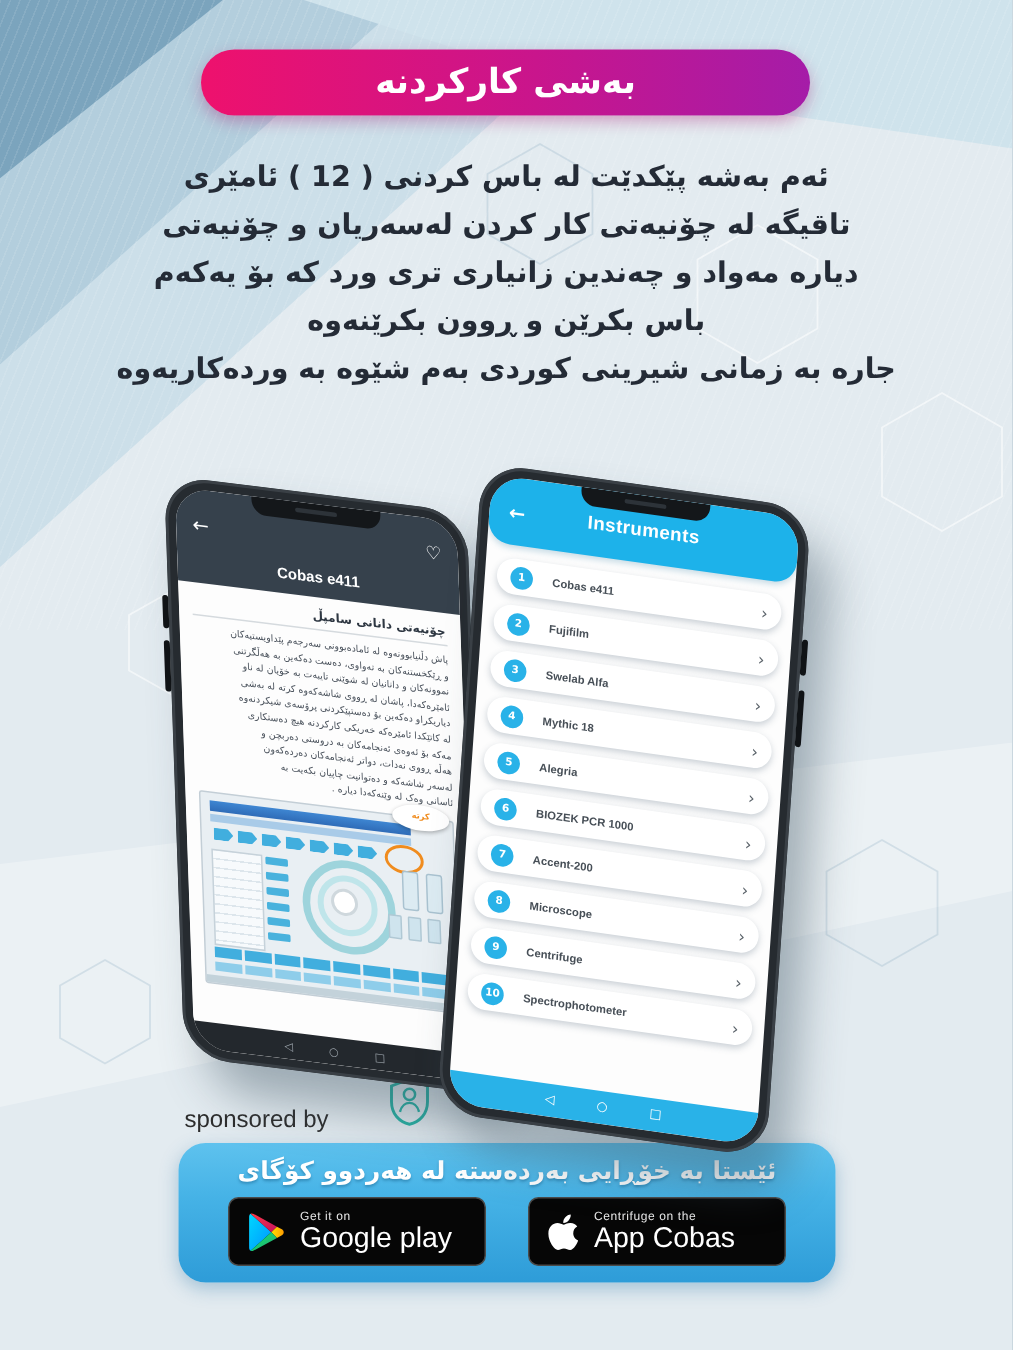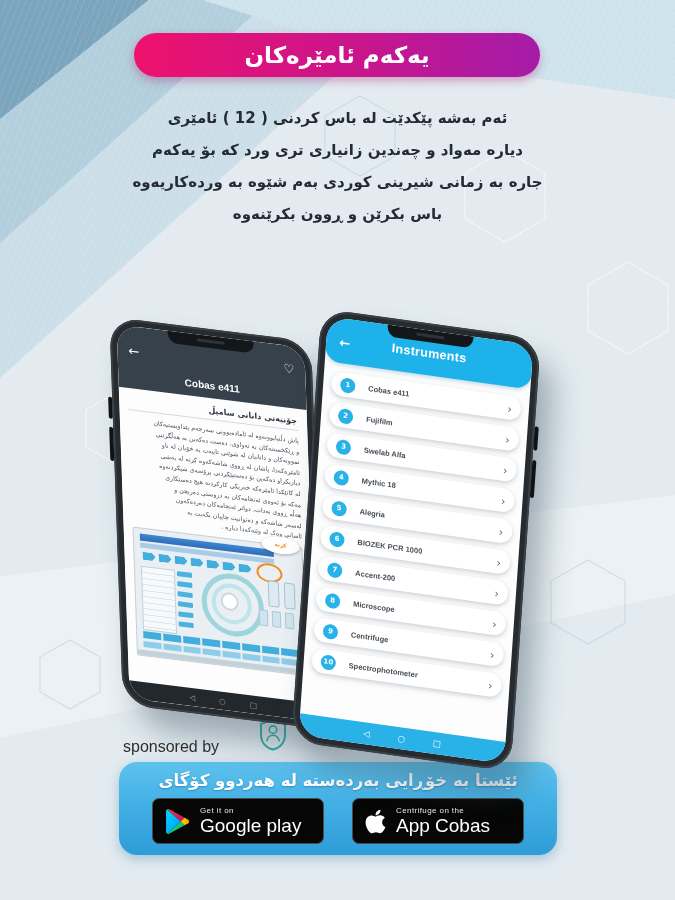--- a/index.html
+++ b/index.html
@@ -16,21 +16,21 @@
   .bg-soft{left:0;top:0;width:675px;height:900px;clip-path:polygon(0 64%,100% 55%,100% 66%,0 82%);background:rgba(255,255,255,.30);}
   .hexes{left:0;top:0;width:675px;height:900px;}
   
   .badge{left:134px;top:33px;width:406px;height:44px;border-radius:23px;
     background:linear-gradient(90deg,#EE116D 0%,#C9158C 55%,#A51CA8 100%);
     box-shadow:0 4px 10px rgba(170,20,110,.35);
     display:flex;align-items:center;justify-content:center;
     color:#fff;font-size:23px;font-weight:bold;direction:rtl;}
   
   .intro{left:70px;top:102px;width:535px;text-align:center;direction:rtl;
-    color:#242b36;font-size:15px;font-weight:bold;}
+    color:#242b36;font-size:19px;font-weight:bold;}
   .intro div{line-height:32px;}
   
   .phone{border-radius:30px;background:#262b30;padding:7px;
     box-shadow:16px 22px 30px rgba(60,80,95,.42), inset 0 0 0 2px #3a4046;}
   .screen{position:relative;width:100%;height:100%;border-radius:23px;background:#fdfdfd;overflow:hidden;
     display:flex;flex-direction:column;}
   .notch{position:absolute;top:0;left:50%;transform:translateX(-50%);width:86px;height:12px;
     background:#14171a;border-radius:0 0 10px 10px;z-index:9;}
   .notch i{position:absolute;top:4px;left:50%;transform:translateX(-50%);width:28px;height:3px;
     background:#2d3339;border-radius:2px;}
@@ -130,28 +130,29 @@
       <polygon points="118,392 150,410 150,447 118,465 86,447 86,410"></polygon>
     </g>
     <g fill="none" stroke="rgba(150,180,200,0.30)" stroke-width="1.2">
       <polygon points="360,96 395,116 395,156 360,176 325,156 325,116"></polygon>
       <polygon points="588,560 625,581 625,623 588,644 551,623 551,581"></polygon>
       <polygon points="70,640 100,657 100,692 70,709 40,692 40,657"></polygon>
     </g>
   </svg>
 
   <div class="abs badge">
-    <span>یەکەم ئامێرەکان</span>
+    <span>بەشی کارکردنە</span>
   </div>
 
   <div class="abs intro">
     <div>ئەم بەشە پێکدێت لە باس کردنی ( 12 ) ئامێری</div>
+    <div>تاقیگە لە چۆنیەتی کار کردن لەسەریان و چۆنیەتی</div>
     <div>دیارە مەواد و چەندین زانیاری تری ورد کە بۆ یەکەم</div>
+    <div>باس بکرێن و ڕوون بکرێنەوە</div>
     <div>جارە بە زمانی شیرینی کوردی بەم شێوە بە وردەکاریەوە</div>
-    <div>باس بکرێن و ڕوون بکرێنەوە</div>
   </div>
 
   <div class="abs phone phone-detail">
     <span class="sidebtn" style="left:-4px;top:80px;height:22px;"></span>
     <span class="sidebtn" style="left:-4px;top:110px;height:34px;"></span>
     <div class="screen">
       <div class="notch">
           <i></i>
         </div>
       <div class="pd-header">

